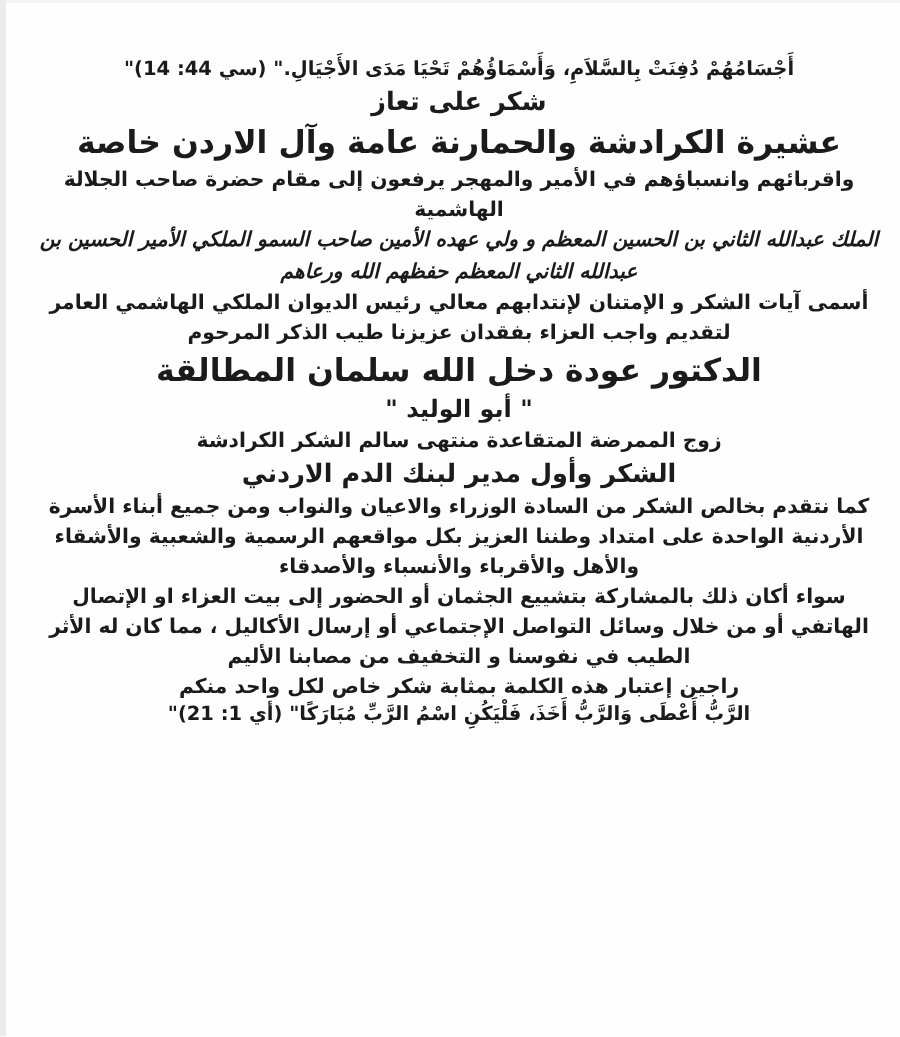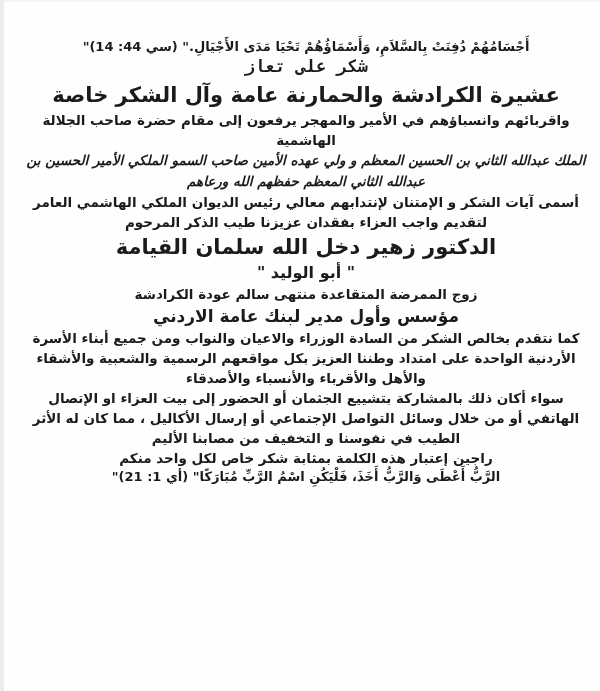--- a/index.html
+++ b/index.html
@@ -30,21 +30,21 @@
     width: 100%; height: 2px;
     background: #f4f4f4;
   }
   .page p, .page h1, .page h2 { margin: 0; padding: 0; font-weight: 700; }
   .verse   { font-size: 13px;  line-height: 18px; }
   .heading-md { font-size: 17px; line-height: 24px; }
   .heading-lg { font-size: 21px; line-height: 30px; }
   .body    { font-size: 13.5px; line-height: 20px; }
   .kunya-line { font-size: 16px; line-height: 22px; }
 
-  .m-title        { margin-top: 42px; font-family: Liberation Mono, monospace; }
+  .m-title        { margin-top: 42px; }
   .m-family       { margin-top: 6px;  }
   .m-intro        { margin-top: 14px; }
   .m-royal        { margin-top: 6px;  line-height: 21px; font-style: italic; }
   .m-gratitude    { margin-top: 5px;  }
   .m-condolence   { margin-top: 11px; }
   .m-name         { margin-top: 28px; }
   .m-kunya        { margin-top: 11px; }
   .m-spouse       { margin-top: 9px;  }
   .m-role         { margin-top: 9px;  }
   .m-thanks       { margin-top: 7px;  }
@@ -57,37 +57,37 @@
 <body>
 
 <div class="page">
   <div class="top-edge"></div>
   <div class="left-edge"></div>
 
   <p class="verse">أَجْسَامُهُمْ دُفِنَتْ بِالسَّلاَمِ، وَأَسْمَاؤُهُمْ تَحْيَا مَدَى الأَجْيَالِ." (سي 44: 14)"</p>
 
   <h2 class="heading-md m-title">شكر على تعاز</h2>
 
-  <h1 class="heading-lg m-family">عشيرة الكرادشة والحمارنة عامة وآل الشكر خاصة</h1>
+  <h1 class="heading-lg m-family">عشيرة الكرادشة والحمارنة عامة وآل الاردن خاصة</h1>
 
   <p class="body m-intro">واقربائهم وانسباؤهم في الأمير والمهجر يرفعون إلى مقام حضرة صاحب الجلالة الهاشمية</p>
 
   <p class="body m-royal">الملك عبدالله الثاني بن الحسين المعظم و ولي عهده الأمين صاحب السمو الملكي الأمير الحسين بن عبدالله الثاني المعظم حفظهم الله ورعاهم</p>
 
   <p class="body m-gratitude">أسمى آيات الشكر و الإمتنان لإنتدابهم معالي رئيس الديوان الملكي الهاشمي العامر</p>
 
   <p class="body m-condolence">لتقديم واجب العزاء بفقدان عزيزنا طيب الذكر المرحوم</p>
 
-  <h1 class="heading-lg m-name">الدكتور زهير دخل الله سلمان القيامة</h1>
+  <h1 class="heading-lg m-name">الدكتور عودة دخل الله سلمان المطالقة</h1>
 
   <p class="kunya-line m-kunya">" أبو الوليد "</p>
 
-  <p class="body m-spouse">زوج الممرضة المتقاعدة منتهى سالم عودة الكرادشة</p>
+  <p class="body m-spouse">زوج الممرضة المتقاعدة منتهى سالم الشكر الكرادشة</p>
 
-  <h2 class="heading-md m-role">مؤسس وأول مدير لبنك عامة الاردني</h2>
+  <h2 class="heading-md m-role">الشكر وأول مدير لبنك الدم الاردني</h2>
 
   <p class="body m-thanks">كما نتقدم بخالص الشكر من السادة الوزراء والاعيان والنواب ومن جميع أبناء الأسرة الأردنية الواحدة على امتداد وطننا العزيز بكل مواقعهم الرسمية والشعبية والأشقاء والأهل والأقرباء والأنسباء والأصدقاء</p>
 
   <p class="body m-participate">سواء أكان ذلك بالمشاركة بتشييع الجثمان أو الحضور إلى بيت العزاء او الإتصال الهاتفي أو من خلال وسائل التواصل الإجتماعي أو إرسال الأكاليل ، مما كان له الأثر الطيب في نفوسنا و التخفيف من مصابنا الأليم</p>
 
 
   <p class="body m-request">راجين إعتبار هذه الكلمة بمثابة شكر خاص لكل واحد منكم</p>
 
   <p class="verse m-closing">الرَّبُّ أَعْطَى وَالرَّبُّ أَخَذَ، فَلْيَكُنِ اسْمُ الرَّبِّ مُبَارَكًا" (أي 1: 21)"</p>
 </div>

